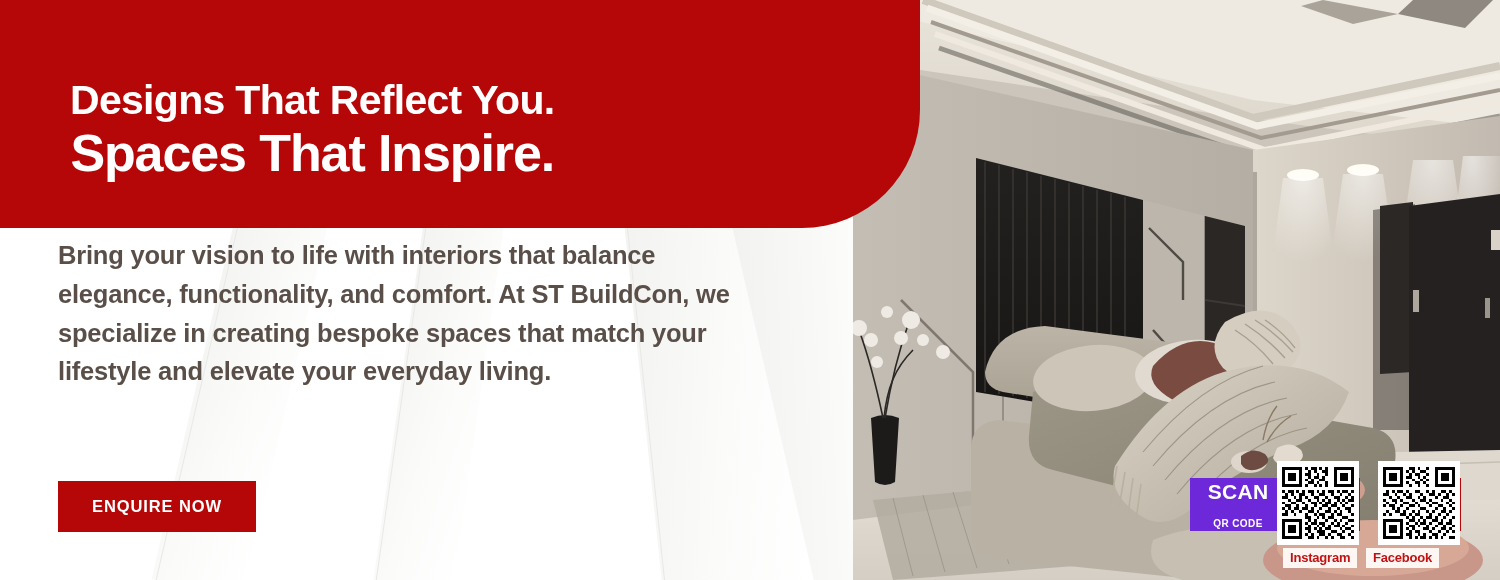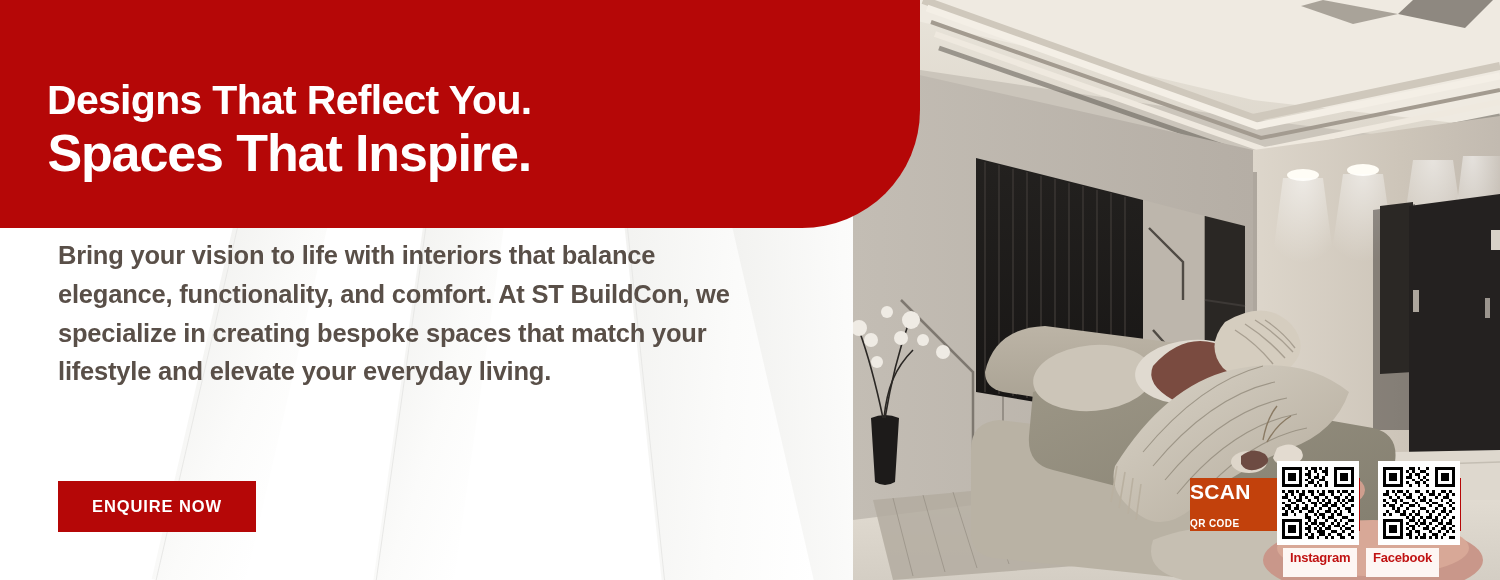--- a/index.html
+++ b/index.html
@@ -11,21 +11,21 @@
   
   #left-panel { position:absolute; left:0; top:0; width:856px; height:580px;
                 background:#ffffff; overflow:hidden; }
   .ray { position:absolute; background:linear-gradient(100deg,#f2f2f0 0%, #fbfbfa 55%, #ffffff 100%);
          transform-origin: top center; }
   .ray-edge { position:absolute; width:1px; background:#e8e8e6; transform-origin: top center; }
 
   
   #red-panel { position:absolute; left:0; top:0; width:920px; height:228px;
                background:#b50707; border-bottom-right-radius:118px; z-index:6; }
-  #headline { position:absolute; left:47px; top:78px; z-index:7; }
+  #headline { position:absolute; left:70px; top:78px; z-index:7; }
   #headline-l1 { color:#ffffff; font-size:41px; font-weight:bold; line-height:1.08;
                  letter-spacing:-0.7px; white-space:nowrap; }
   #headline-l2 { color:#ffffff; font-size:52px; font-weight:bold; line-height:1.1;
                  letter-spacing:-1.1px; white-space:nowrap; margin-top:3px;text-align:center; }
 
   
   #body-copy { position:absolute; left:58px; top:236px; width:690px; z-index:7;
                color:#594f48; font-size:25.5px; font-weight:bold; line-height:1.52;
                letter-spacing:-0.2px; }
 
@@ -37,31 +37,31 @@
 
   
   #photo { position:absolute; left:853px; top:0; width:647px; height:580px;
            overflow:hidden; background:#c9c4bd; z-index:4; }
   #photo svg { display:block; width:647px; height:580px; }
 
   
   #qr-block { position:absolute; left:1190px; top:458px; z-index:9;
               height:122px; width:310px; }
   #scan-banner { position:absolute; left:0px; top:20px; width:100px; height:53px;
-                 background:#c2410c; color:#ffffff; display:flex; flex-direction:column;
-                 justify-content:center; padding-right:4px; }
+                 background:#6d28d9; color:#ffffff; display:flex; flex-direction:column;
+                 align-items:center; justify-content:center; padding-right:4px; }
   #scan-word { font-size:21px; font-weight:bold; letter-spacing:0.3px; line-height:1; }
   #scan-sub  { font-size:10px; font-weight:bold; letter-spacing:0.4px; line-height:1; margin-top:17px; }
   .red-bar { position:absolute; top:20px; width:9px; height:53px; background:#b50707; }
 
   .qr-card { position:absolute; top:3px; width:82px; height:84px; background:#ffffff;
              padding:5px; }
   .qr-card svg { display:block; width:72px; height:74px; }
   .qr-label { position:absolute; top:90px; background:#fdf6f3; color:#c01212;
-              font-size:13px; font-weight:bold; padding:2px 7px 12px 7px;
+              font-size:13px; font-weight:bold; padding:2px 7px 3px 7px;
               letter-spacing:-0.2px; white-space:nowrap; }
 </style>
 </head>
 <body>
 
 <div id="banner">
 
   <div id="left-panel">
     <div class="ray" style="left:245px; top:180px; width:92px; height:420px; transform:rotate(13deg);"></div>
     <div class="ray-edge" style="left:248px; top:180px; height:420px; transform:rotate(13deg);"></div>

